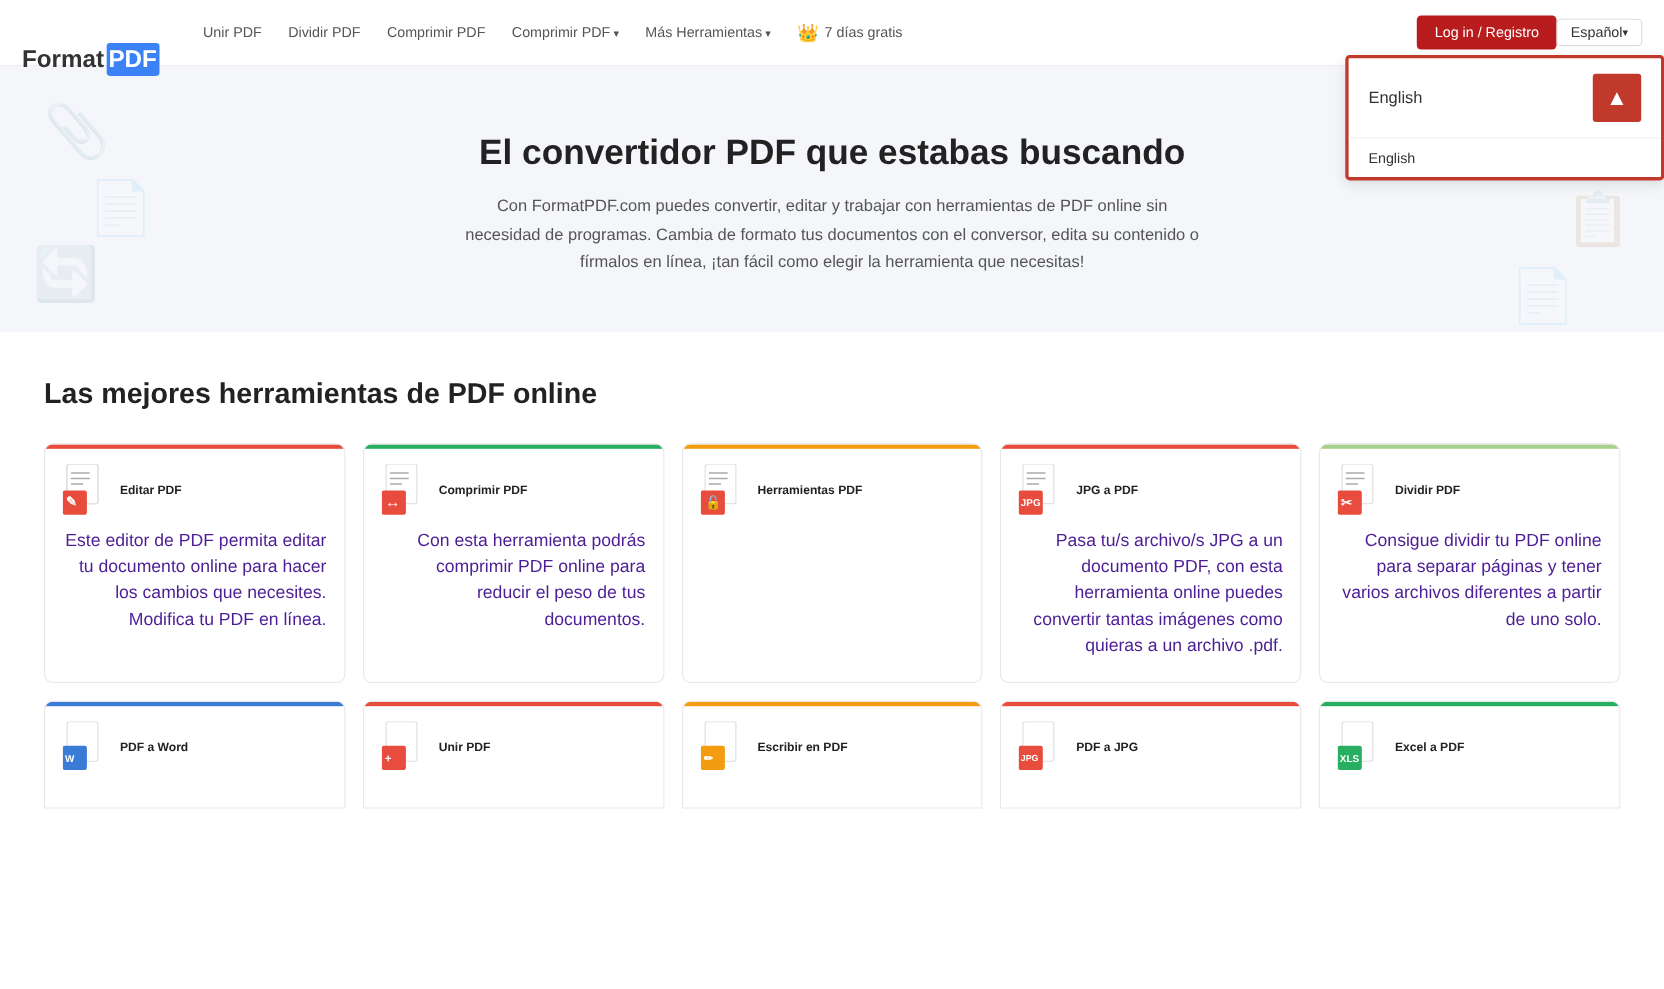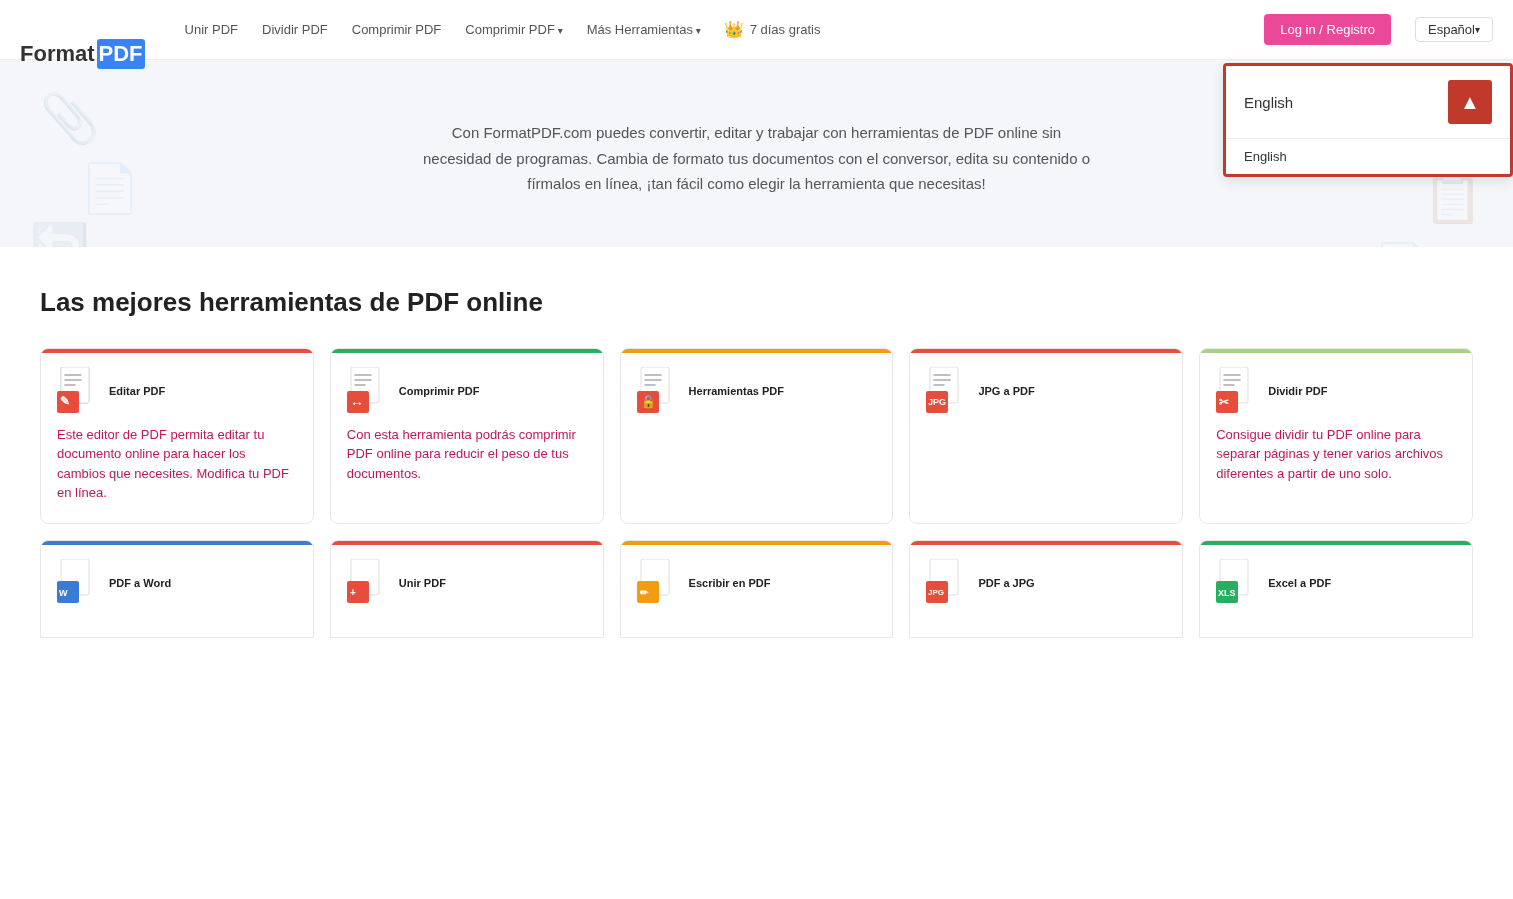--- a/index.html
+++ b/index.html
@@ -56,40 +56,40 @@
       align-items: center;
       gap: 5px;
       font-size: 13px;
       color: #555;
       padding: 6px 10px;
       cursor: pointer;
       white-space: nowrap;
     }
     .crown-icon { font-size: 16px; }
     .nav-login {
-      background: #ec4899;
+      background: #b91c1c;
       color: #fff;
       padding: 8px 16px;
       border-radius: 4px;
       font-size: 13px;
       cursor: pointer;
       white-space: nowrap;
       margin-left: 4px;
     }
     .nav-lang {
       display: flex;
       align-items: center;
       font-size: 13px;
       color: #333;
       padding: 4px 12px;
       cursor: pointer;
       white-space: nowrap;
       border: 1px solid #ddd;
       border-radius: 4px;
-      margin-left: 24px;
+      margin-left: 0;
       position: relative;
     }
     .nav-lang::after { content: ' ▾'; font-size: 10px; }
     .lang-dropdown-header {
       display: flex;
       align-items: center;
       justify-content: space-between;
       padding: 14px 18px;
       border-bottom: 1px solid #eee;
     }
@@ -118,21 +118,20 @@
       font-size: 13px;
       color: #333;
       cursor: pointer;
     }
 
     
     .lang-dropdown-wrapper {
       position: absolute;
       top: 50px;
       right: 0px;
-      margin-top: 13px;
     }
     .red-outline-box {
       border: 3px solid #c0392b;
       border-radius: 4px;
       background: #fff;
       min-width: 290px;
       box-shadow: 0 4px 12px rgba(0,0,0,0.1);
     }
 
     
@@ -195,23 +194,24 @@
       width: 40px;
       height: 48px;
       flex-shrink: 0;
     }
     .tool-card-title {
       font-size: 11px;
       font-weight: 700;
       color: #222;
     }
     .tool-card-desc {
-      font-size: 13px;
-      color: #be185d;
+      font-size: 16px;
+      color: #4c1d95;
       line-height: 1.5;
+      text-align: right;
     }
 
     
     .tools-grid-bottom {
       display: grid;
       grid-template-columns: repeat(5, 1fr);
       gap: 16px;
       margin-top: 16px;
     }
     .tool-card-partial {
@@ -270,20 +270,21 @@
 
 <div class="hero hero-container">
 
   <div class="hero-bg-icon" style="left:40px; top:30px;">📎</div>
   <div class="hero-bg-icon" style="left:80px; top:100px;">📄</div>
   <div class="hero-bg-icon" style="left:30px; top:160px;">🔄</div>
   <div class="hero-bg-icon" style="right:60px; top:30px;">📄</div>
   <div class="hero-bg-icon" style="right:30px; top:110px;">📋</div>
   <div class="hero-bg-icon" style="right:80px; top:180px;">📄</div>
 
+  <h1>El convertidor PDF que estabas buscando</h1>
   <p>Con FormatPDF.com puedes convertir, editar y trabajar con herramientas de PDF online sin necesidad de programas. Cambia de formato tus documentos con el conversor, edita su contenido o fírmalos en línea, ¡tan fácil como elegir la herramienta que necesitas!</p>
 </div>
 
 <div class="tools-section">
   <h2>Las mejores herramientas de PDF online</h2>
 
   <div class="tools-grid">
 
     <div class="tool-card">
       <div class="tool-card-top-border" style="background:#e74c3c;"></div>
@@ -331,20 +332,21 @@
       <div class="tool-card-top-border" style="background:#e74c3c;"></div>
       <div class="tool-card-header">
         <svg class="tool-card-icon" viewBox="0 0 40 48" fill="none">
           <rect x="4" y="0" width="28" height="36" rx="2" fill="white" stroke="#ddd" stroke-width="1"></rect>
           <path d="M8 8h16M8 13h16M8 18h10" stroke="#aaa" stroke-width="1.5" stroke-linecap="round"></path>
           <rect x="0" y="24" width="22" height="22" rx="2" fill="#e74c3c"></rect>
           <text x="2" y="38" font-size="9" fill="white" font-weight="bold">JPG</text>
         </svg>
         <span class="tool-card-title">JPG a PDF</span>
       </div>
+      <p class="tool-card-desc">Pasa tu/s archivo/s JPG a un documento PDF, con esta herramienta online puedes convertir tantas imágenes como quieras a un archivo .pdf.</p>
     </div>
 
     <div class="tool-card">
       <div class="tool-card-top-border" style="background:#a8d08d;"></div>
       <div class="tool-card-header">
         <svg class="tool-card-icon" viewBox="0 0 40 48" fill="none">
           <rect x="4" y="0" width="28" height="36" rx="2" fill="white" stroke="#ddd" stroke-width="1"></rect>
           <path d="M8 8h16M8 13h16M8 18h10" stroke="#aaa" stroke-width="1.5" stroke-linecap="round"></path>
           <rect x="0" y="24" width="22" height="22" rx="2" fill="#e74c3c"></rect>
           <text x="3" y="39" font-size="12" fill="white" font-weight="bold">✂</text>

